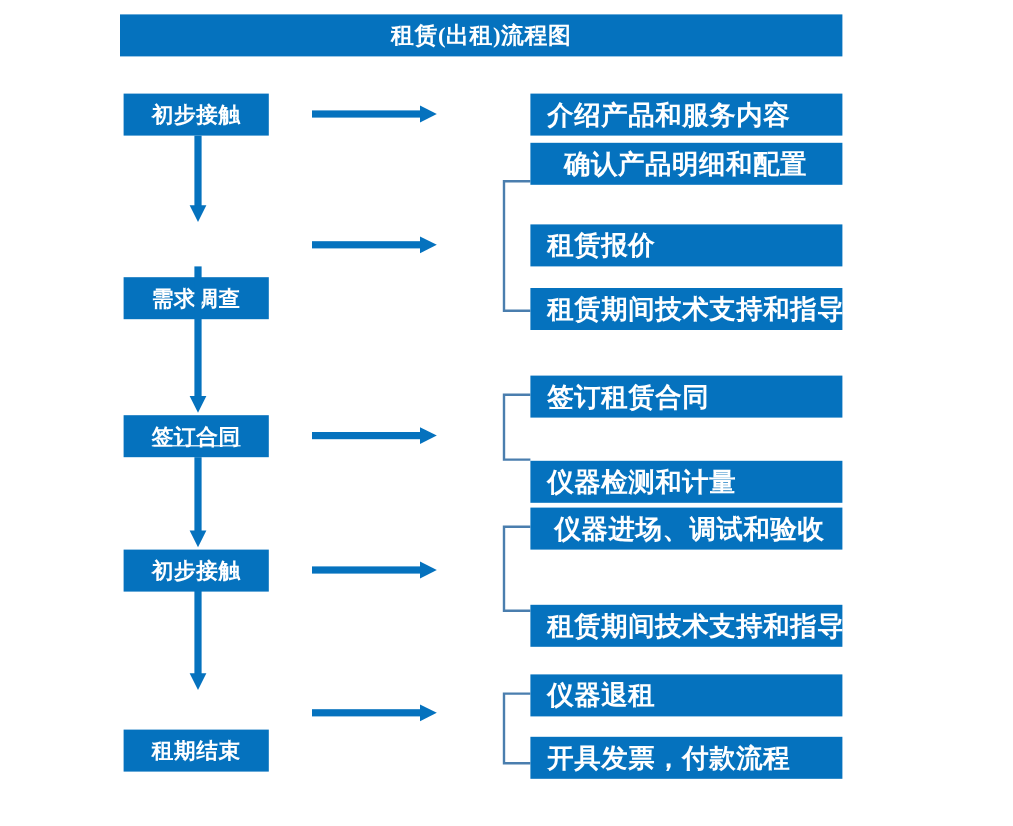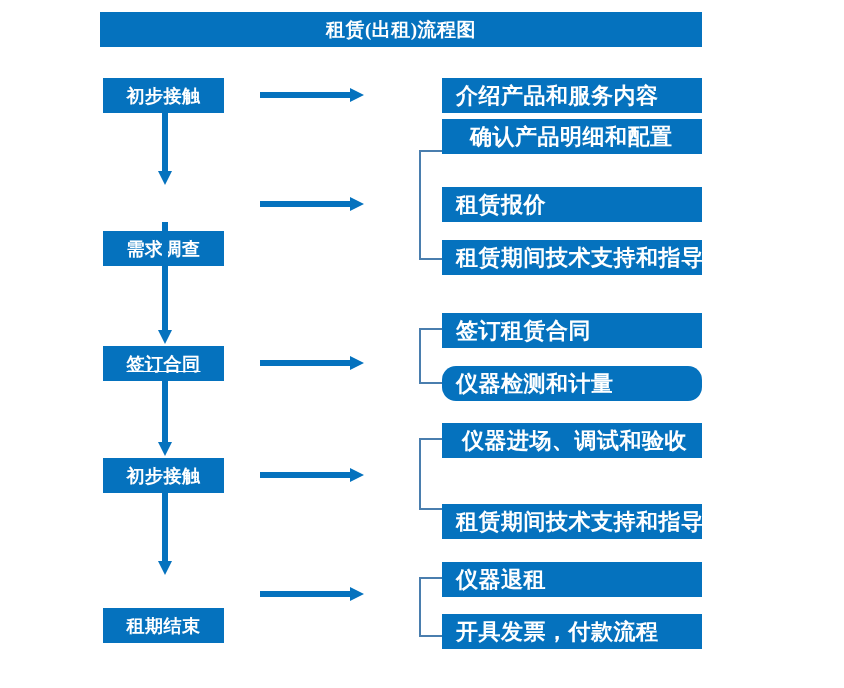--- a/index.html
+++ b/index.html
@@ -164,21 +164,21 @@
   <div class="box detail-box" style="top:119px;padding-left:28px;">确认产品明细和配置</div>
   <div class="box detail-box" style="top:187px;">租赁报价</div>
   <div class="box detail-box" style="top:240px;">租赁期间技术支持和指导</div>
 
   <div class="bracket" style="left:417px; top:328px; height:56px;">
     <svg width="26" height="56" viewBox="0 0 26 56">
       <path d="M25 1 L3 1 L3 55 L25 55" fill="none" stroke="#4a7eae" stroke-width="2"></path>
     </svg>
   </div>
   <div class="box detail-box" style="top:313px;">签订租赁合同</div>
-  <div class="box detail-box" style="top:366px;border-radius:14px;">仪器检测和计量</div>
+  <div class="box detail-box" style="top:384px;">仪器检测和计量</div>
 
   <div class="bracket" style="left:417px; top:438px; height:72px;">
     <svg width="26" height="72" viewBox="0 0 26 72">
       <path d="M25 1 L3 1 L3 71 L25 71" fill="none" stroke="#4a7eae" stroke-width="2"></path>
     </svg>
   </div>
   <div class="box detail-box" style="top:423px;padding-left:20px;">仪器进场、调试和验收</div>
   <div class="box detail-box" style="top:492px;margin-top:12px;">租赁期间技术支持和指导</div>
 
   <div class="bracket" style="left:417px; top:577px; height:60px;">

